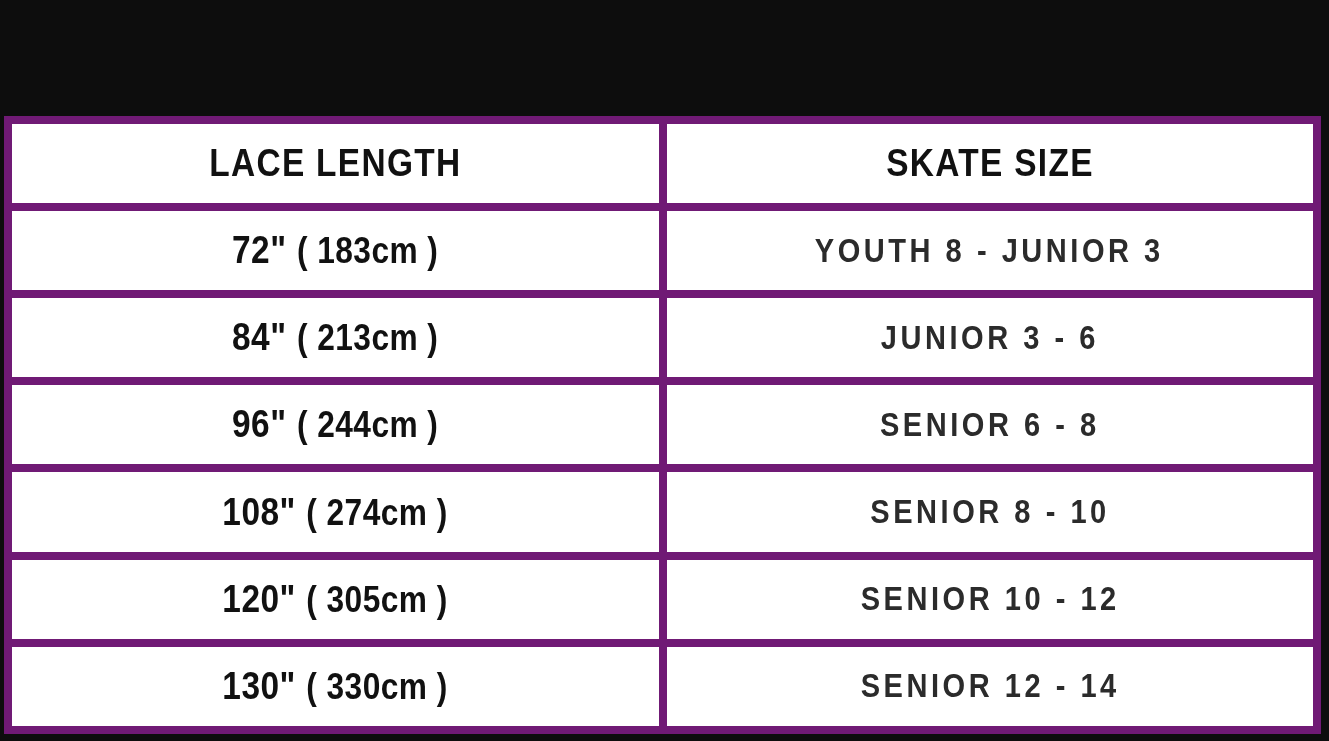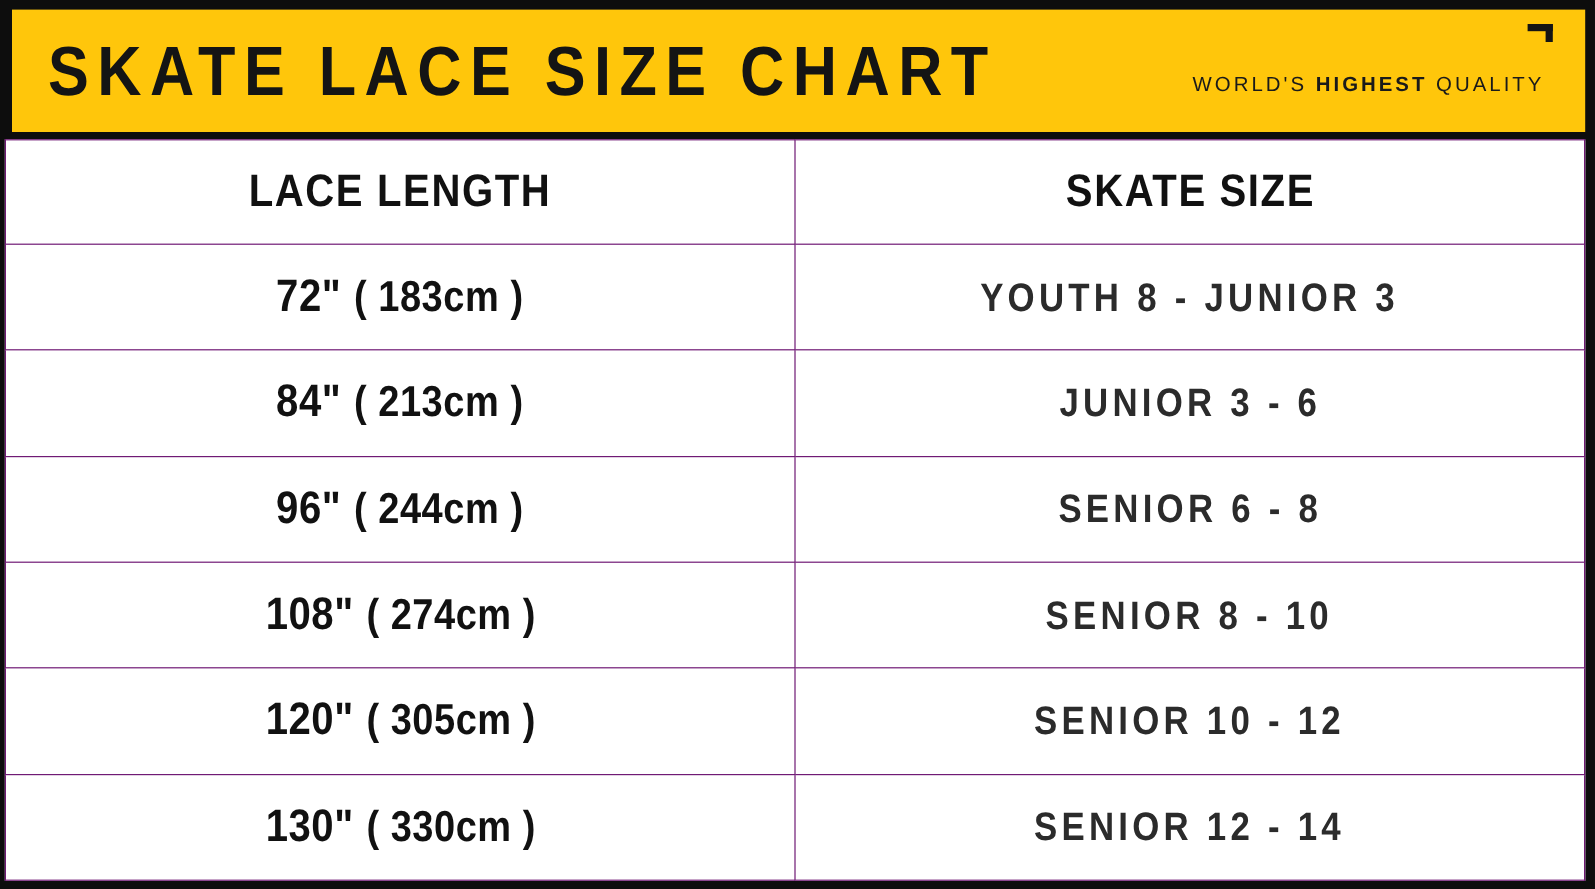--- a/index.html
+++ b/index.html
@@ -61,21 +61,21 @@
     left: 4px; right: 8px; top: 116px; bottom: 7px;
     background: #ffffff;
   }
   table.chart {
     width: 100%;
     height: 100%;
     border-collapse: collapse;
     table-layout: fixed;
   }
   table.chart th, table.chart td {
-    border: 1px solid #701a75;
+    border: 8px solid #701a75;
     text-align: center;
     vertical-align: middle;
     background: #ffffff;
     width: 50%;
   }
   table.chart tr.head-row { height: 87px; }
   .cond {
     display: inline-block;
     transform: scaleX(0.88);
     white-space: nowrap;
@@ -103,29 +103,20 @@
     font-weight: 700;
     letter-spacing: 4px;
     color: #2B2B2B;
   }
 </style>
 </head>
 <body>
 
 <div class="frame">
 
-  <header class="banner">
-    <h1 class="banner-title">SKATE LACE SIZE CHART</h1>
-    <div class="tagline">
-      <span>WORLD'S</span>
-      <strong>HIGHEST</strong>
-      <span>QUALITY</span>
-    </div>
-    <div class="corner-bracket"></div>
-  </header>
 
   <div class="chart-table-wrap">
     <table class="chart">
       <tbody>
         <tr class="head-row">
           <th>
             <span class="cond col-header">LACE LENGTH</span>
           </th>
           <th>
             <span class="cond col-header">SKATE SIZE</span>

